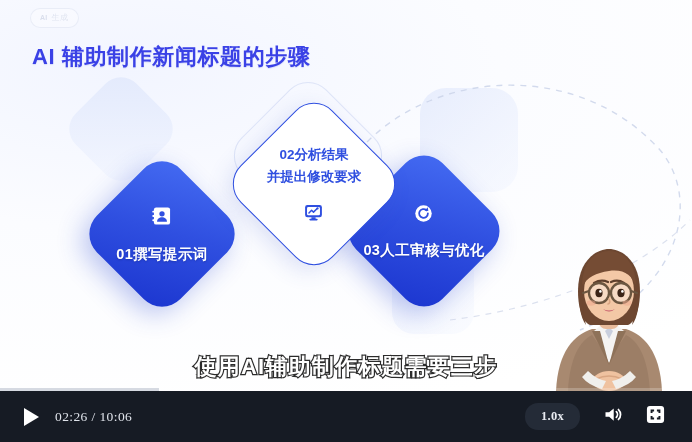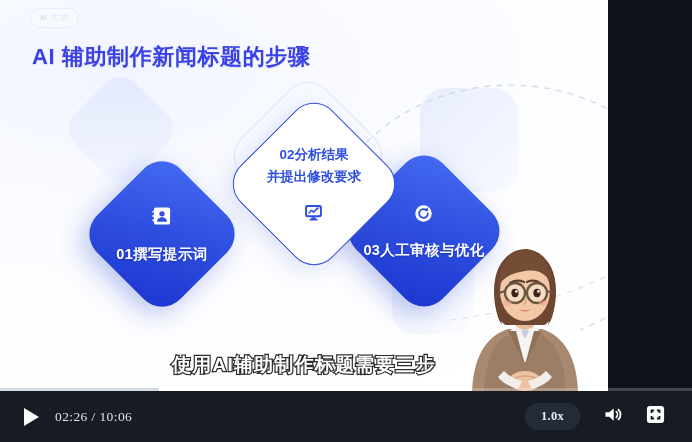--- a/index.html
+++ b/index.html
@@ -14,21 +14,21 @@
     position: relative;
     width: 692px; height: 442px;
     background: #0f1319;
     overflow: hidden;
   }
 
   
   .video-stage {
     position: absolute;
     left: 0; top: 0;
-    width: 608px; height: 391px;
+    width: 692px; height: 391px;
     background:
       radial-gradient(120% 90% at 18% 18%, #f2f5ff 0%, #fbfcff 45%, #ffffff 100%);
     overflow: hidden;
   }
 
   
   .ai-badge {
     position: absolute;
     left: 30px; top: 8px;
     padding: 3px 9px 4px 9px;
@@ -144,21 +144,21 @@
   #d1 { z-index: 4; }
   #d3 { z-index: 4; }
   #d2 { z-index: 6; }
 
   
   .caption {
     position: absolute;
     left: 0; right: 0;
     top: 352px;
     text-align: center;
-    font-size: 19px;
+    font-size: 22px;
     font-weight: bold;
     color: #ffffff;
     letter-spacing: 1.2px;
     -webkit-text-stroke: 2.4px #2b2b2b;
     paint-order: stroke fill;
     z-index: 20;
   }
 
   
   .avatar-wrap {

